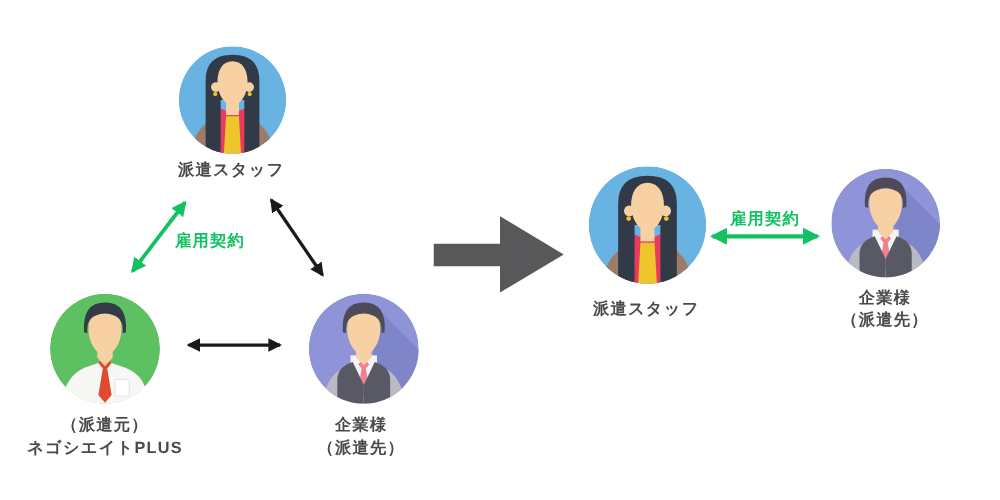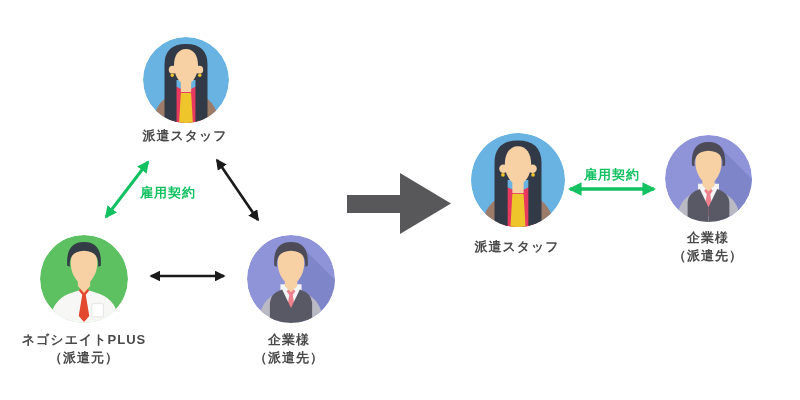--- a/index.html
+++ b/index.html
@@ -109,22 +109,22 @@
     <use href="#sym-woman"></use>
   </svg>
   <div class="lbl" style="left:185px;top:127px">派遣スタッフ</div>
 
   <div class="lbl lbl-green" style="left:168px;top:184px">雇用契約</div>
 
   <svg class="avatar" style="left:40px;top:235px;width:88px;height:88px" viewBox="0 0 100 100">
     <use href="#sym-man-green"></use>
   </svg>
   <div class="lbl" style="left:84px;top:331px;line-height:18px">
+    <span class="line">（派遣元）</span>
     <span class="line">ネゴシエイトPLUS</span>
-    <span class="line">（派遣元）</span>
   </div>
 
   <svg class="avatar" style="left:247px;top:235px;width:88px;height:88px" viewBox="0 0 100 100">
     <use href="#sym-man-purple"></use>
   </svg>
   <div class="lbl" style="left:289px;top:331px;line-height:18px">
     <span class="line">企業様</span>
     <span class="line">（派遣先）</span>
   </div>
 

